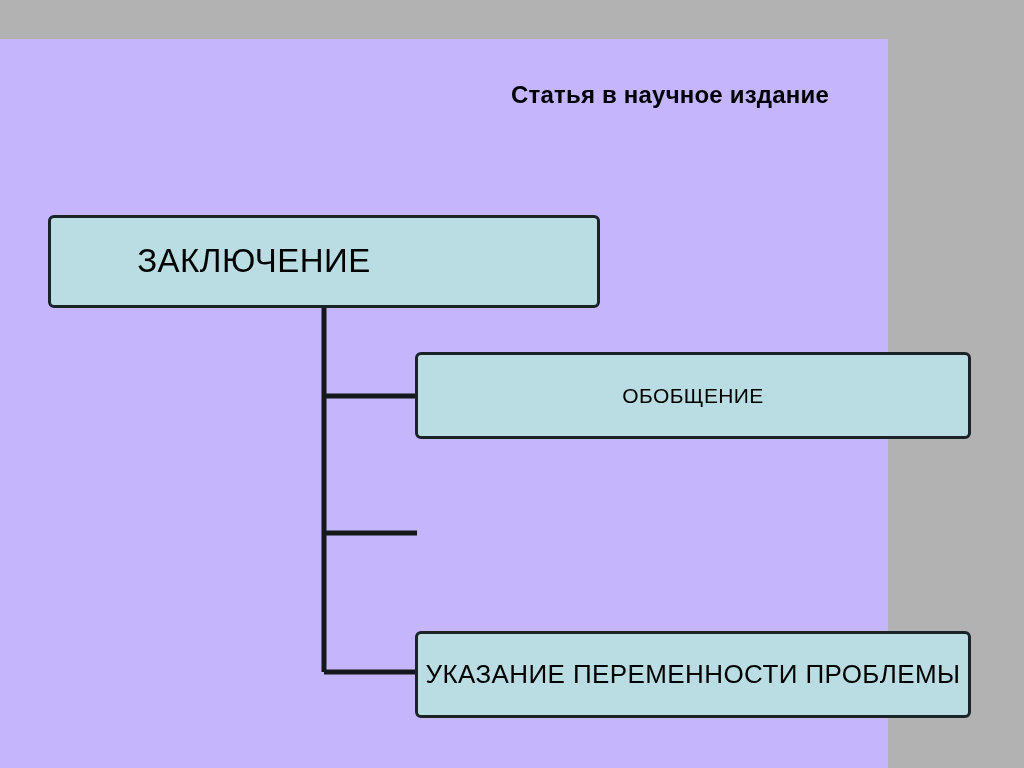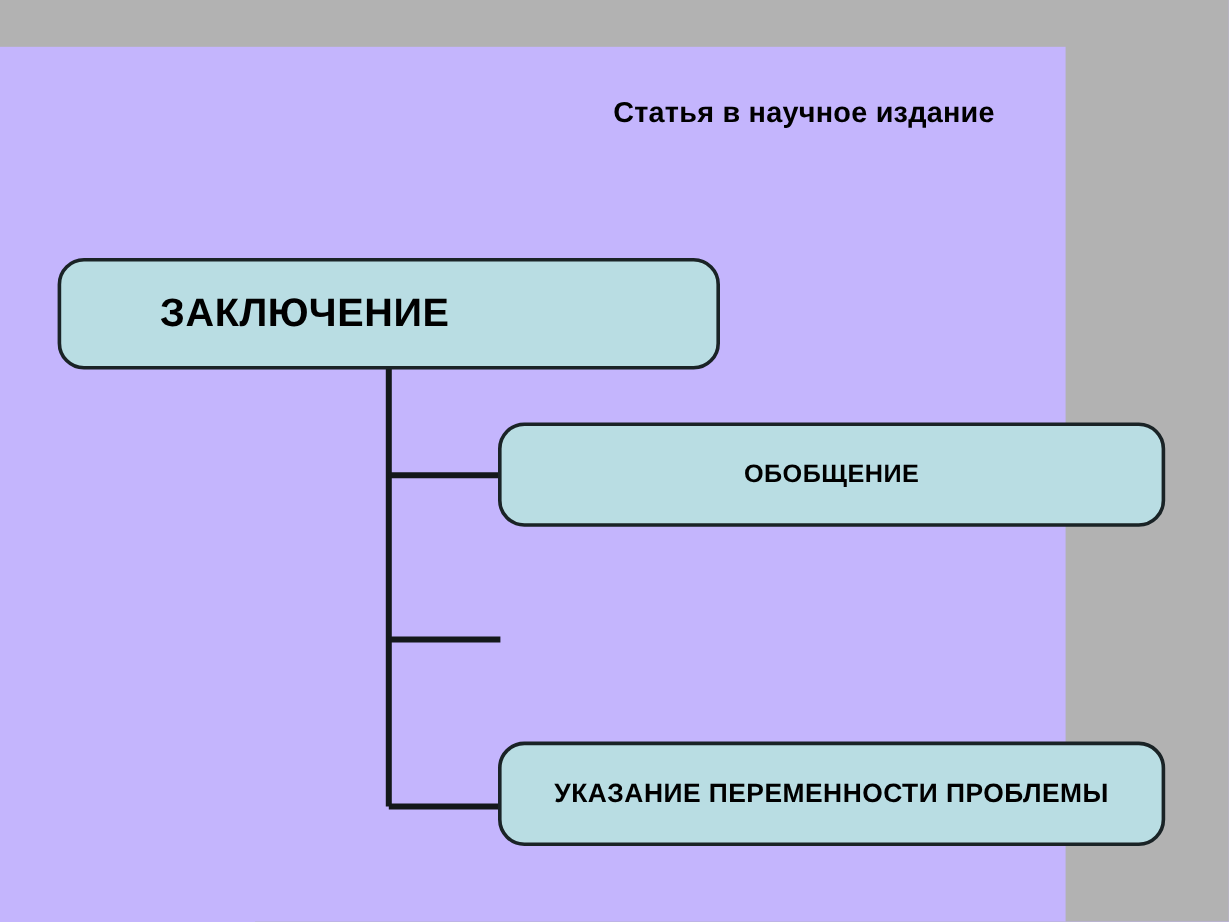--- a/index.html
+++ b/index.html
@@ -45,26 +45,26 @@
     height: 768px;
     pointer-events: none;
   }
 
   
   .node {
     position: absolute;
     box-sizing: border-box;
     background: #b9dde3;
     border: 3px solid #1a2326;
-    border-radius: 22px;
+    border-radius: 6px;
     display: flex;
     align-items: center;
     justify-content: center;
     color: #000000;
-    font-weight: bold;
+    font-weight: normal;
     text-align: center;
     line-height: 1.1;
   }
 
   .node-root {
     left: 48px;
     top: 176px;
     width: 552px;
     height: 93px;
     font-size: 33px;
@@ -77,22 +77,22 @@
     left: 415px;
     width: 556px;
     height: 87px;
     font-size: 21px;
     letter-spacing: 0.4px;
   }
 
   .node-child-1 { top: 313px; }
   .node-child-2 { top: 450px; }
   .node-child-3 {
-    top: 579px;
-    font-size: 22px;
+    top: 592px;
+    font-size: 26px;
   }
 </style>
 </head>
 <body>
 
 <div id="slide">
 
   <div id="slide-title">Статья в научное издание</div>
 
   <svg id="connectors" viewBox="0 0 1024 768" width="1024" height="768" xmlns="http://www.w3.org/2000/svg">

